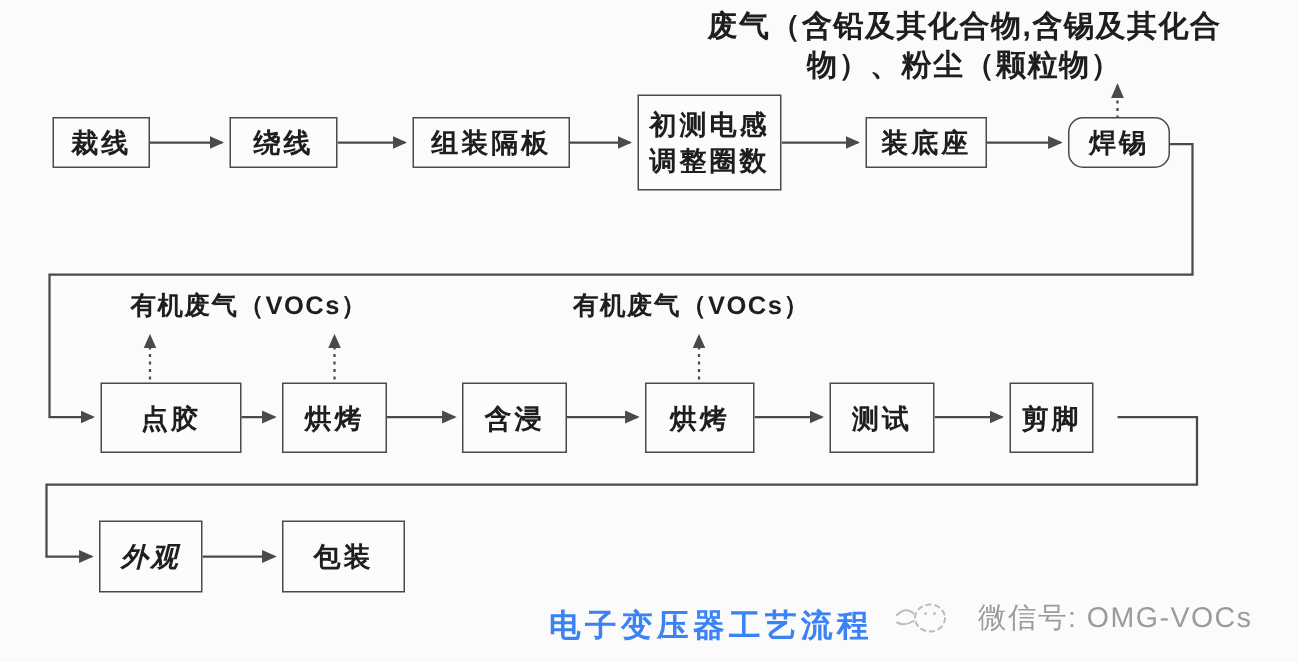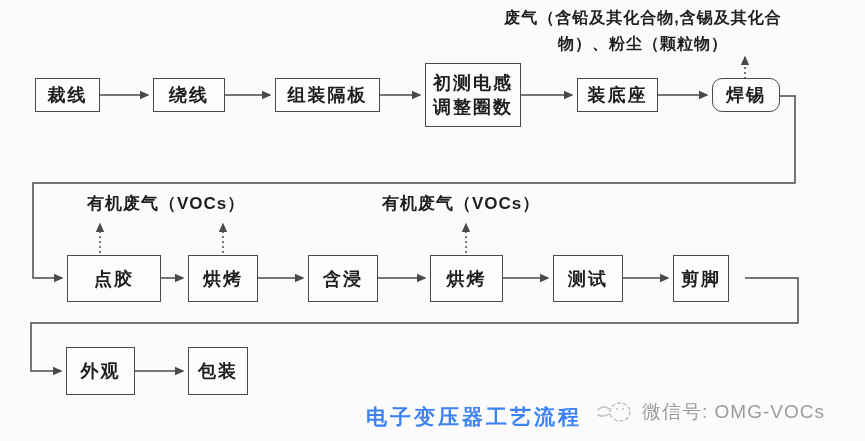--- a/index.html
+++ b/index.html
@@ -29,21 +29,21 @@
     font-size: 18px;
     font-weight: 600;
     letter-spacing: 2px;
     color: #1e1e1e;
     white-space: pre-line;
     line-height: 24px;
     box-sizing: border-box;
   }
   .annotation {
     position: absolute;
-    font-size: 16px;
+    font-size: 20px;
     font-weight: 600;
     color: #1e1e1e;
     letter-spacing: 1px;
   }
   .waste-gas {
     left: 422px; top: 5px; width: 442px;
     text-align: center;
     line-height: 26px;
   }
   .vocs-left { left: 87px;  top: 192px; font-size: 17px; }
@@ -53,20 +53,21 @@
     left: 366px; top: 403px;
     font-size: 21px; font-weight: 700;
     letter-spacing: 3px;
     color: #3b82f6;
   }
   .watermark {
     position: absolute;
     left: 594px; top: 396px;
     display: flex; align-items: center;
     color: #9b9b9b;
+    gap: 10px;
   }
   .watermark-icon { width: 44px; height: 32px; }
   .watermark-label {
     font-size: 19px;
     letter-spacing: 1px;
     margin-left: 4px;
     color: #9b9b9b;
   }
 </style>
 </head>
@@ -124,22 +125,22 @@
 调整圈数</div>
   <div class="node" style="left:712px; top:78px; width:68px;  height:34px;border-radius:10px;">焊锡</div>
 
   <div class="node" style="left:67px;  top:255px; width:94px; height:47px;">点胶</div>
   <div class="node" style="left:188px; top:255px; width:70px; height:47px;">烘烤</div>
   <div class="node" style="left:308px; top:255px; width:70px; height:47px;">含浸</div>
   <div class="node" style="left:430px; top:255px; width:73px; height:47px;">烘烤</div>
   <div class="node" style="left:553px; top:255px; width:70px; height:47px;">测试</div>
   <div class="node" style="left:673px; top:255px; width:56px; height:47px;">剪脚</div>
 
-  <div class="node" style="left:66px;  top:347px; width:69px; height:48px;">外观</div>
-  <div class="node" style="left:188px; top:347px; width:60px; height:48px;">包装</div>
+  <div class="node" style="left:66px;  top:347px; width:69px; height:48px;font-style:italic;">外观</div>
+  <div class="node" style="left:188px; top:347px; width:82px; height:48px;">包装</div>
 
   <div class="diagram-title">电子变压器工艺流程</div>
 
   <div class="watermark">
     <svg class="watermark-icon" viewBox="0 0 44 32" xmlns="http://www.w3.org/2000/svg">
       <g stroke="#bdbdbd" stroke-width="1.4" fill="none" stroke-linecap="round">
         <ellipse cx="26" cy="16" rx="10" ry="9" stroke-dasharray="3 3"></ellipse>
         <path d="M4,14 C8,10 12,10 15,13"></path>
         <path d="M4,19 C8,21 12,20 15,18"></path>
         <circle cx="23" cy="13" r="1" fill="#bdbdbd" stroke="none"></circle>

